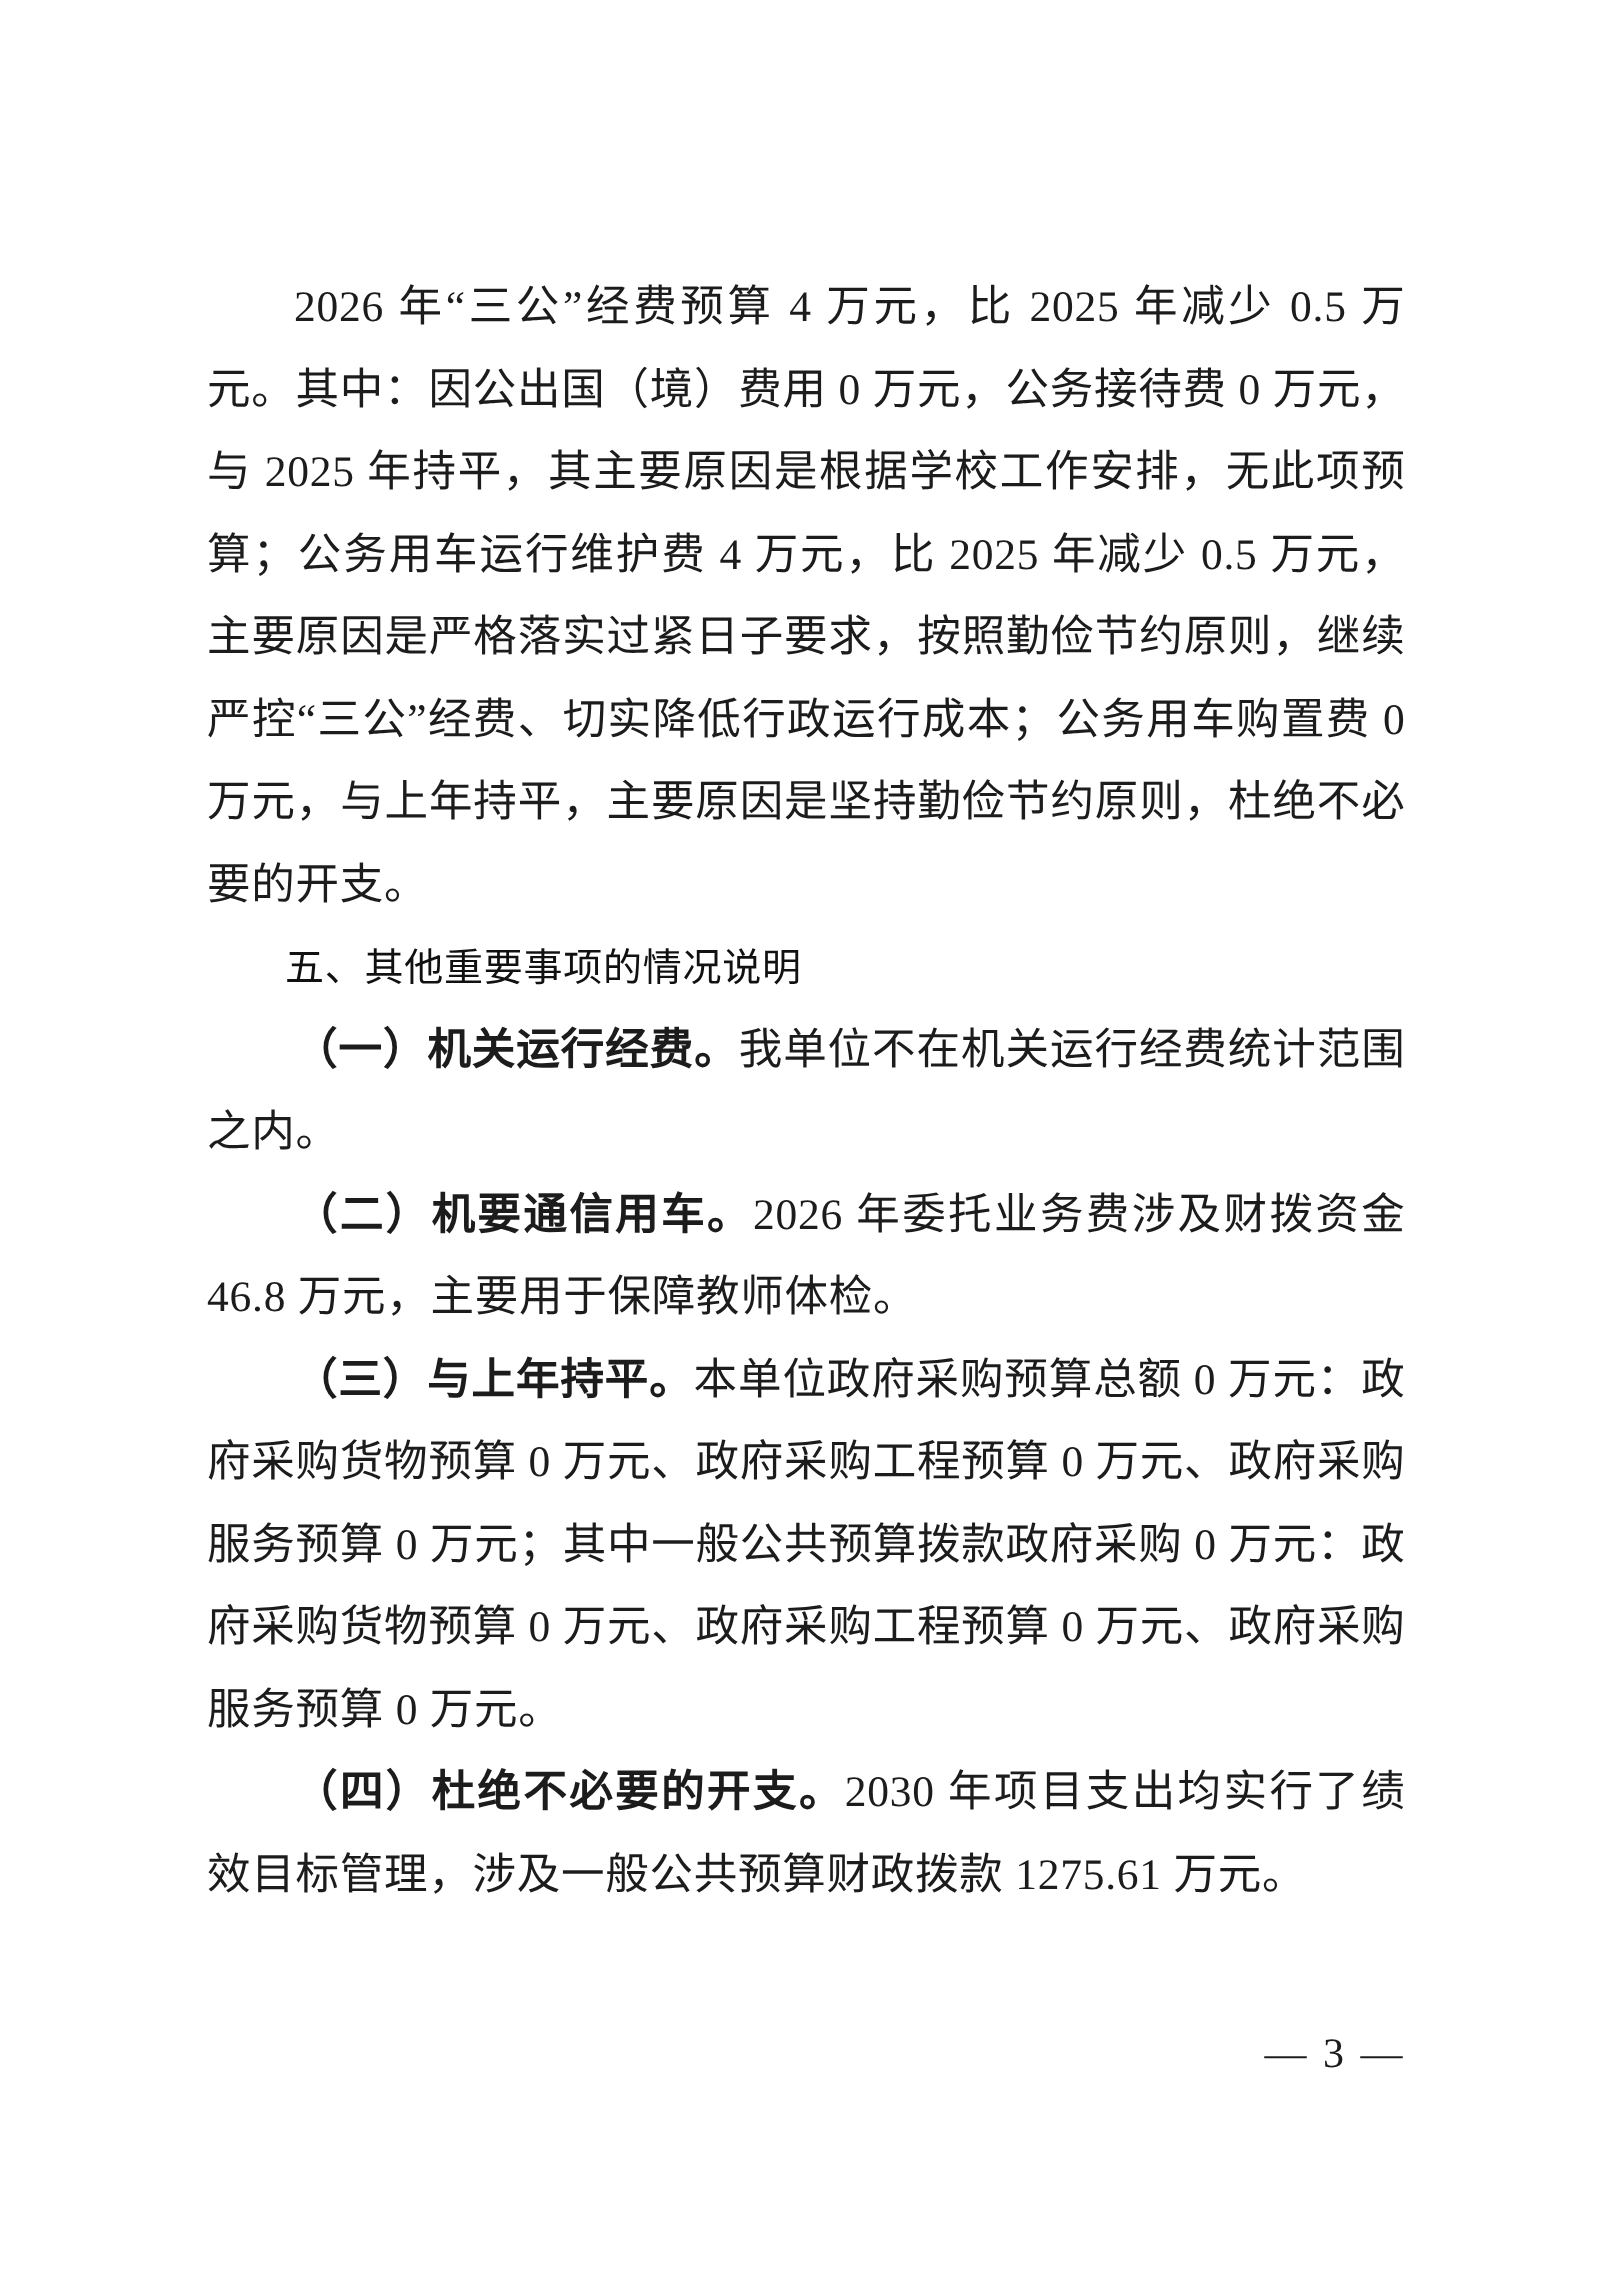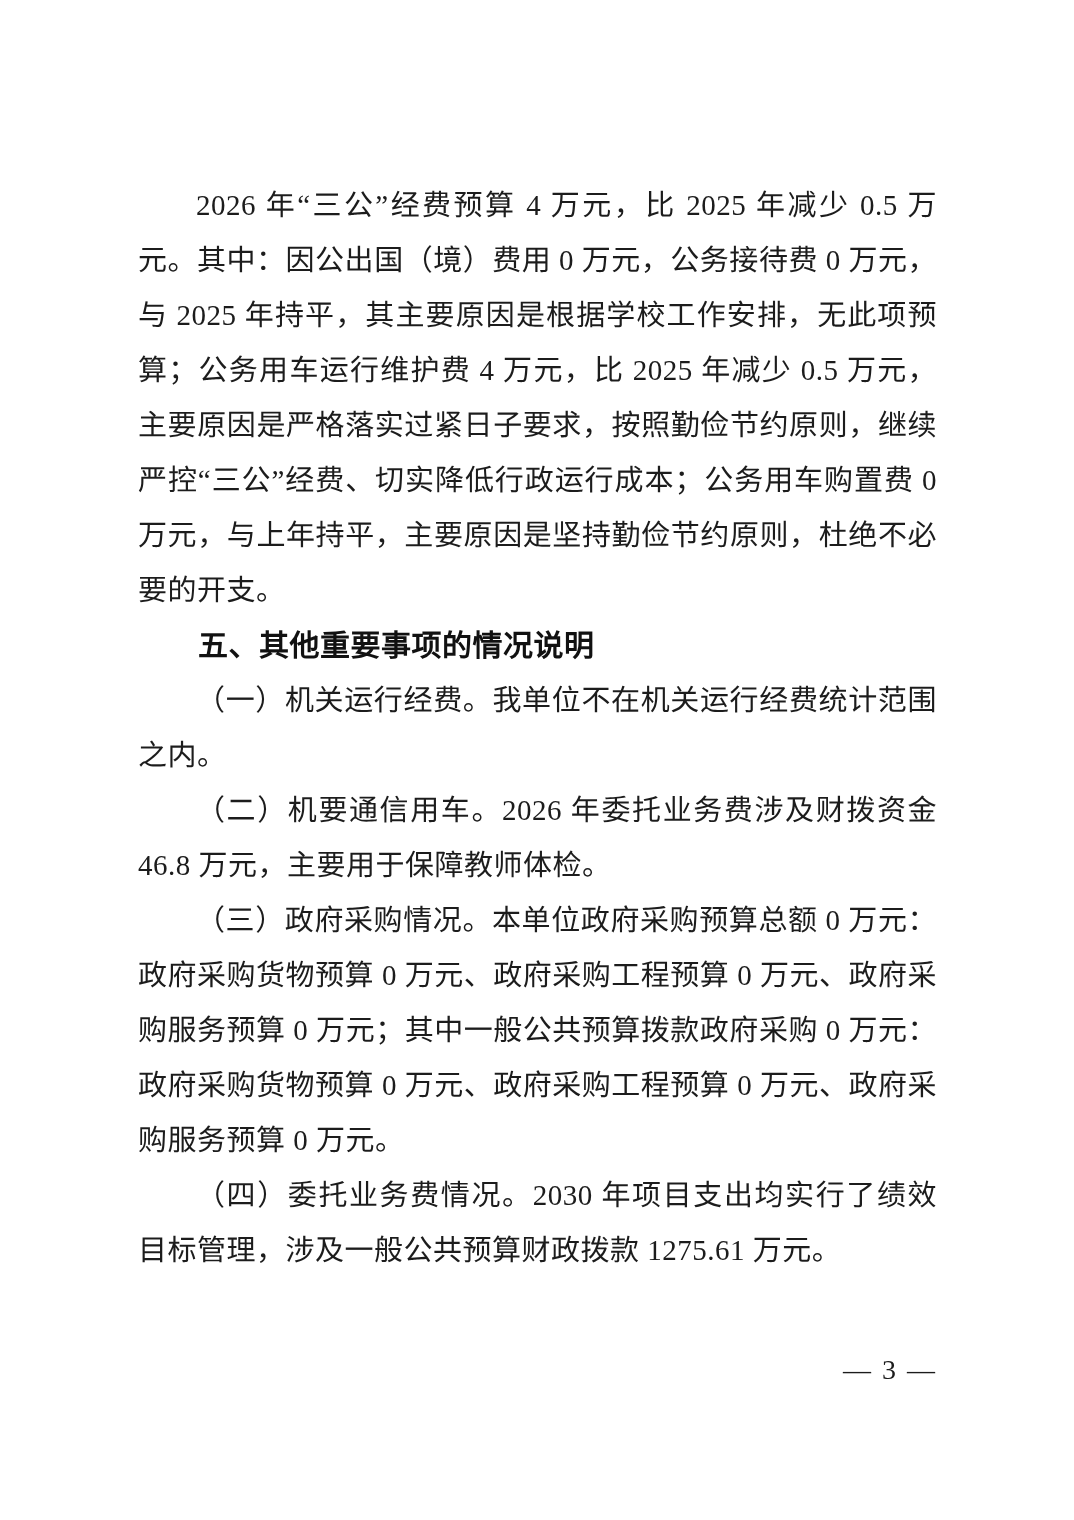--- a/index.html
+++ b/index.html
@@ -27,28 +27,28 @@
     font-size: 29px;
     line-height: 55px;
     letter-spacing: 0.5px;
     text-align: justify;
     text-justify: inter-ideograph;
     text-align-last: left;
     text-indent: 2em;
     font-weight: normal;
   }
   .para .lead {
-    font-weight: normal;
+    font-weight: bold;
   }
   .heading {
     margin: 0;
-    font-size: 30px;
+    font-size: 26px;
     line-height: 55px;
     letter-spacing: 0.5px;
-    font-weight: bold;
+    font-weight: normal;
     font-family: "Liberation Sans", "DejaVu Sans", sans-serif;
     text-indent: 2em;
     color: #111111;
   }
   .page-number {
     position: absolute;
     top: 1354px;
     right: 137px;
     font-size: 28px;
     line-height: 32px;
@@ -59,17 +59,17 @@
 </style>
 </head>
 <body>
 
 <div class="page">
   <main class="content" id="content">
       <p class="para">2026 年“三公”经费预算 4 万元，比 2025 年减少 0.5 万元。其中：因公出国（境）费用 0 万元，公务接待费 0 万元，与 2025 年持平，其主要原因是根据学校工作安排，无此项预算；公务用车运行维护费 4 万元，比 2025 年减少 0.5 万元，主要原因是严格落实过紧日子要求，按照勤俭节约原则，继续严控“三公”经费、切实降低行政运行成本；公务用车购置费 0 万元，与上年持平，主要原因是坚持勤俭节约原则，杜绝不必要的开支。</p>
       <h2 class="heading">五、其他重要事项的情况说明</h2>
       <p class="para"><span class="lead">（一）机关运行经费。</span><span>我单位不在机关运行经费统计范围之内。</span></p>
       <p class="para"><span class="lead">（二）机要通信用车。</span><span>2026 年委托业务费涉及财拨资金 46.8 万元，主要用于保障教师体检。</span></p>
-      <p class="para"><span class="lead">（三）政府采购情况。</span><span>本单位政府采购预算总额 0 万元：政府采购货物预算 0 万元、政府采购工程预算 0 万元、政府采购服务预算 0 万元；其中一般公共预算拨款政府采购 0 万元：政府采购货物预算 0 万元、政府采购工程预算 0 万元、政府采购服务预算 0 万元。</span></p>
-      <p class="para"><span class="lead">（四）委托业务费情况。</span><span>2030 年项目支出均实行了绩效目标管理，涉及一般公共预算财政拨款 1275.61 万元。</span></p>
+      <p class="para"><span class="lead">（三）与上年持平。</span><span>本单位政府采购预算总额 0 万元：政府采购货物预算 0 万元、政府采购工程预算 0 万元、政府采购服务预算 0 万元；其中一般公共预算拨款政府采购 0 万元：政府采购货物预算 0 万元、政府采购工程预算 0 万元、政府采购服务预算 0 万元。</span></p>
+      <p class="para"><span class="lead">（四）杜绝不必要的开支。</span><span>2030 年项目支出均实行了绩效目标管理，涉及一般公共预算财政拨款 1275.61 万元。</span></p>
     </main>
   <div class="page-number">— 3 —</div>
 </div>
 
 </body></html>

